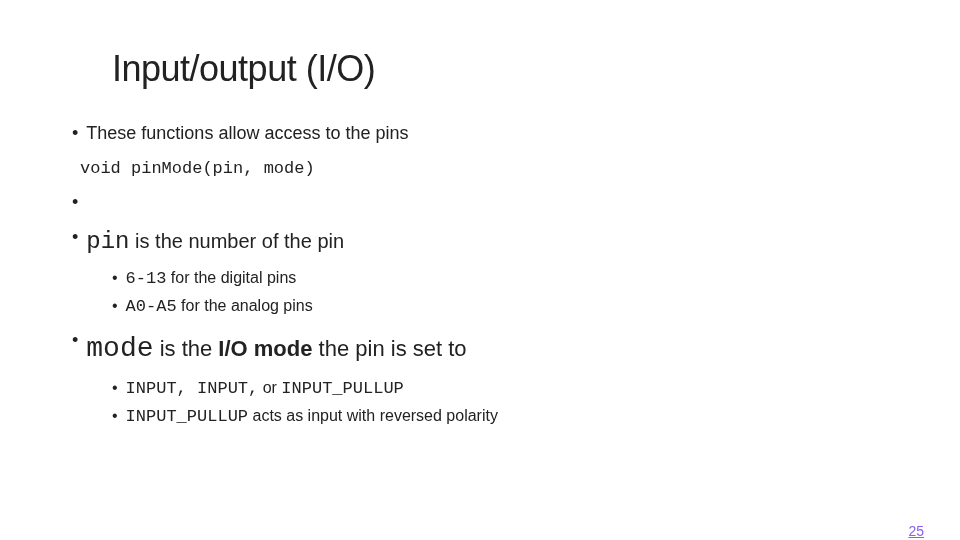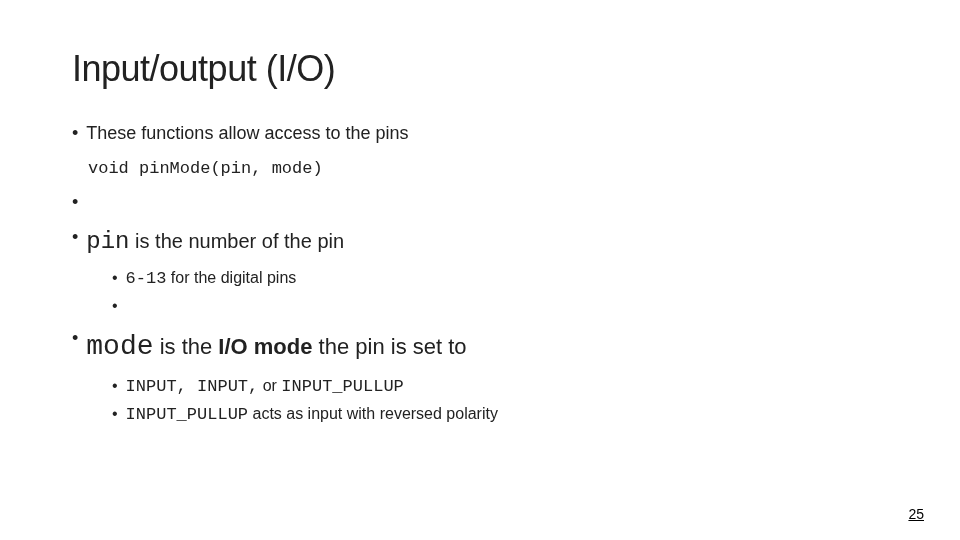--- a/index.html
+++ b/index.html
@@ -17,40 +17,41 @@
       height: 540px;
       padding: 48px 72px 40px 72px;
       position: relative;
     }
     .title {
       font-size: 36px;
       font-weight: 300;
       color: #222;
       margin-bottom: 28px;
       letter-spacing: -0.5px;
+      margin-left: 40px;
     }
     .content {
       font-size: 18px;
       line-height: 1.7;
     }
     .bullet-item {
       display: flex;
       align-items: flex-start;
       margin-bottom: 4px;
     }
     .bullet {
       margin-right: 8px;
       font-size: 18px;
       line-height: 1.7;
     }
     .code-line {
       font-family: 'Courier New', Courier, monospace;
       font-size: 18px;
       margin-bottom: 4px;
-      margin-left: 16px;
+      margin-left: 8px;
       line-height: 1.7;
     }
     code, .mono {
       font-family: 'Courier New', Courier, monospace;
       font-size: 17px;
     }
     .sub-bullets {
       margin-left: 40px;
       margin-top: 2px;
       margin-bottom: 6px;
@@ -73,24 +74,24 @@
     .mode-large {
       font-family: 'Courier New', Courier, monospace;
       font-size: 28px;
     }
     .text-normal {
       font-size: 20px;
       font-weight: 400;
     }
     .page-number {
       position: absolute;
-      bottom: 18px;
+      bottom: 1px;
       right: 36px;
       font-size: 14px;
-      color: #000000;
+      color: #8b5cf6;
       text-decoration: underline;
     }
     .mb4 { margin-bottom: 4px; }
     .mb2 { margin-bottom: 2px; }
   </style>
 </head>
 <body>
 
 <div class="slide">
   <h1 class="title">Input/output (I/O)</h1>
@@ -117,20 +118,21 @@
       </span>
     </div>
 
     <div class="sub-bullets mb4">
       <div class="sub-bullet-item">
         <span class="sub-bullet">•</span>
         <span><code>6-13</code> for the digital pins</span>
       </div>
       <div class="sub-bullet-item">
         <span class="sub-bullet">•</span>
+        <span><code>A0-A5</code> for the analog pins</span>
       </div>
     </div>
 
     <div class="bullet-item mb2">
       <span class="bullet">•</span>
       <span>
         <span class="mode-large">mode</span><span class="text-normal" style="font-size:22px;text-align:right;"> is the <strong>I/O mode</strong> the pin is set to</span>
       </span>
     </div>
 

